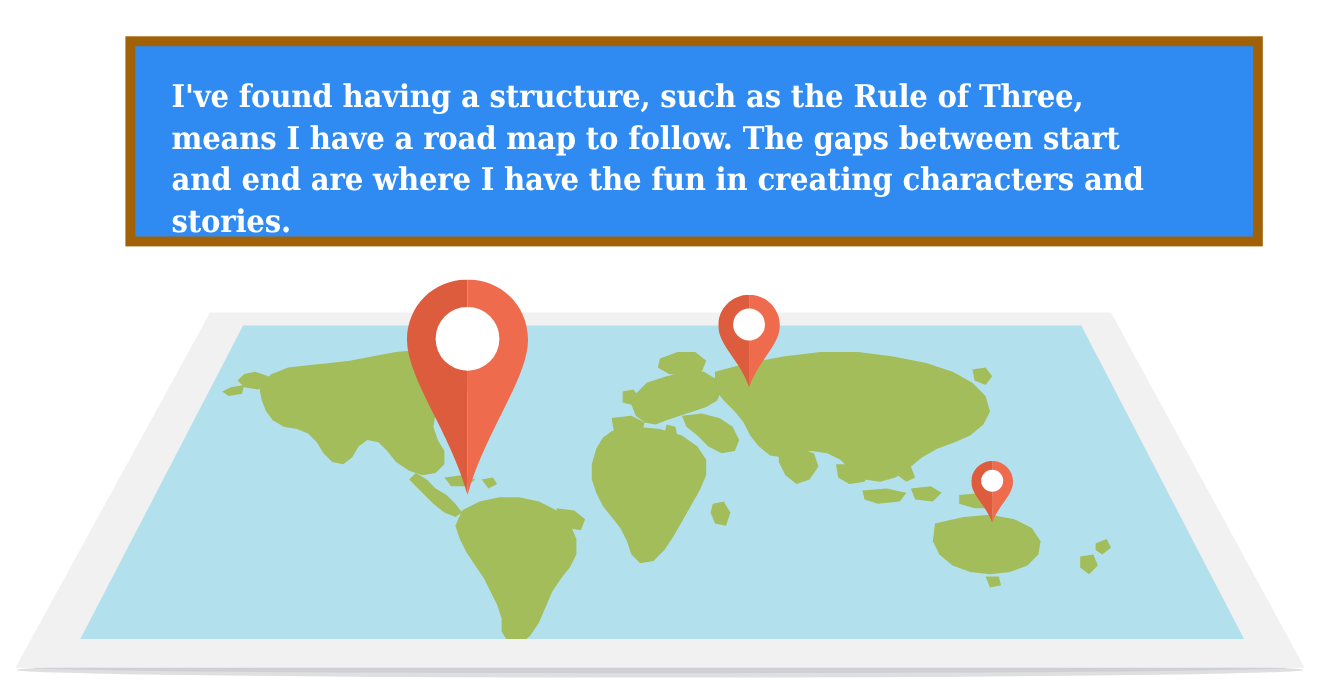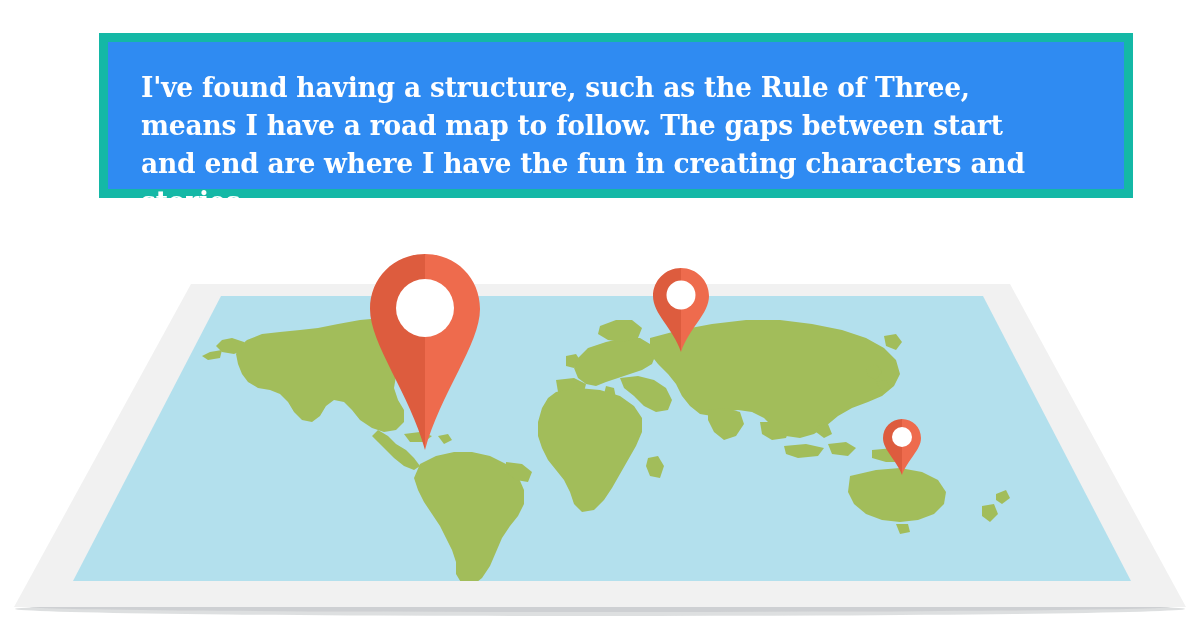--- a/index.html
+++ b/index.html
@@ -11,26 +11,26 @@
     width: 1200px;
     height: 628px;
     position: relative;
     overflow: hidden;
     font-family: "DejaVu Serif", serif;
   }
 
   
   #quote-card {
     position: absolute;
-    left: 99px;
+    left: 114px;
     top: 33px;
     width: 1034px;
-    height: 165px;
+    height: 191px;
     box-sizing: border-box;
-    background: #14b8a6;         
+    background: #a16207;         
     padding: 9px;
   }
   #quote-inner {
     width: 100%;
     height: 100%;
     box-sizing: border-box;
     background: #2f8bf2;         
     padding: 26px 30px 20px 33px;
   }
   #quote-text {

